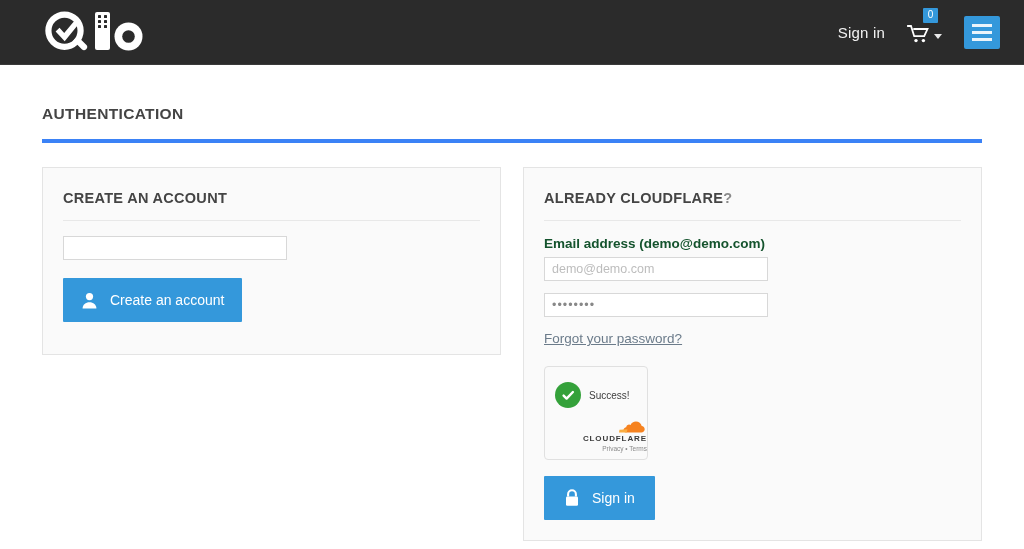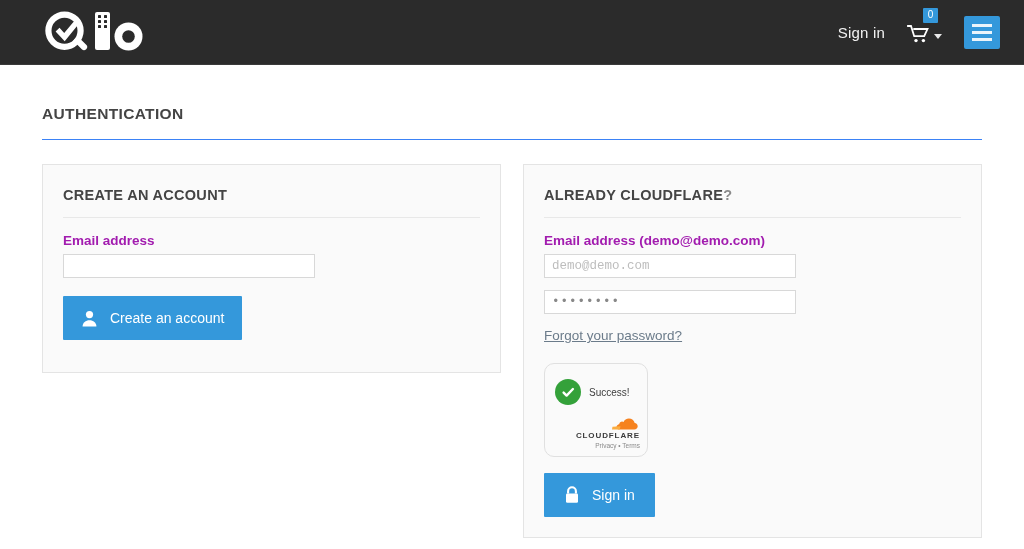--- a/index.html
+++ b/index.html
@@ -91,21 +91,21 @@
   .page {
     padding: 0 42px;
   }
   .page-title {
     font-size: 15.5px;
     font-weight: bold;
     color: #444;
     letter-spacing: .35px;
     padding-top: 30px;
     padding-bottom: 16px;
-    border-bottom: 1px solid #3b82f6;
+    border-bottom: 4px solid #3b82f6;
     margin-bottom: 24px;
   }
 
   .columns {
     display: flex;
     gap: 22px;
     align-items: flex-start;
   }
   .panel {
     background: #fafafa;
@@ -128,30 +128,30 @@
 
   .help-text {
     font-size: 13.5px;
     color: #555;
     margin: 0 0 12px 0;
   }
   .field-label {
     display: block;
     font-size: 13.5px;
     font-weight: bold;
-    color: #a21caf;
+    color: #14532d;
     margin-bottom: 6px;
   }
   .text-input {
     display: block;
-    width: 252px;
+    width: 224px;
     height: 24px;
     border: 1px solid #d8d8d8;
     background: #ffffff;
-    font-family: Liberation Mono, monospace;
+    font-family: Liberation Sans, sans-serif;
     font-size: 12.5px;
     color: #555;
     padding: 2px 7px;
     outline: none;
     margin-bottom: 12px;
   }
   .text-input::placeholder { color: #bdbdbd; }
   .pw-input { letter-spacing: 1px; color: #888; }
 
   .forgot-link {
@@ -179,21 +179,21 @@
   .btn svg { display: block; }
   .btn-create { margin-top: 6px; margin-bottom: 12px; }
   .btn-signin { margin-top: 16px; padding: 0 20px; }
 
   
   .turnstile {
     width: 104px;
     height: 94px;
     background: #fafafa;
     border: 1px solid #e0e0e0;
-    border-radius: 10px;
+    border-radius: 4px;
     position: relative;
     margin-top: 4px;
   }
   .ts-row {
     display: flex;
     align-items: center;
     gap: 8px;
     padding: 15px 0 0 10px;
   }
   .ts-check {
@@ -204,21 +204,21 @@
     align-items: center;
     justify-content: center;
     flex: none;
   }
   .ts-success {
     font-size: 10px;
     color: #3d3d3d;
   }
   .ts-brand {
     position: absolute;
-    right: 7px;
+    right: 0;
     bottom: 6px;
     text-align: right;
   }
   .ts-cloud { display: block; margin-left: auto; margin-bottom: 1px; }
   .ts-word {
     font-size: 8px;
     font-weight: bold;
     letter-spacing: .9px;
     color: #3a3a3a;
     line-height: 9px;
@@ -281,21 +281,20 @@
 <div class="page">
 
   <h1 class="page-title">AUTHENTICATION</h1>
 
   <div class="columns">
 
     <section class="panel panel-left">
       <h2 class="panel-title">CREATE AN ACCOUNT</h2>
 
 
-      <label class="field-label">Email address</label>
 
       <input class="text-input" type="email" placeholder="" style="">
 
       <button class="btn btn-create">
         <svg width="17" height="17" viewBox="0 0 17 17">
           <circle cx="8.5" cy="4.6" r="3.6" fill="#ffffff"></circle>
           <path d="M1.6 16.5c0-3.8 3.1-6.2 6.9-6.2s6.9 2.4 6.9 6.2z" fill="#ffffff"></path>
         </svg>
         <span>Create an account</span>
       </button>

